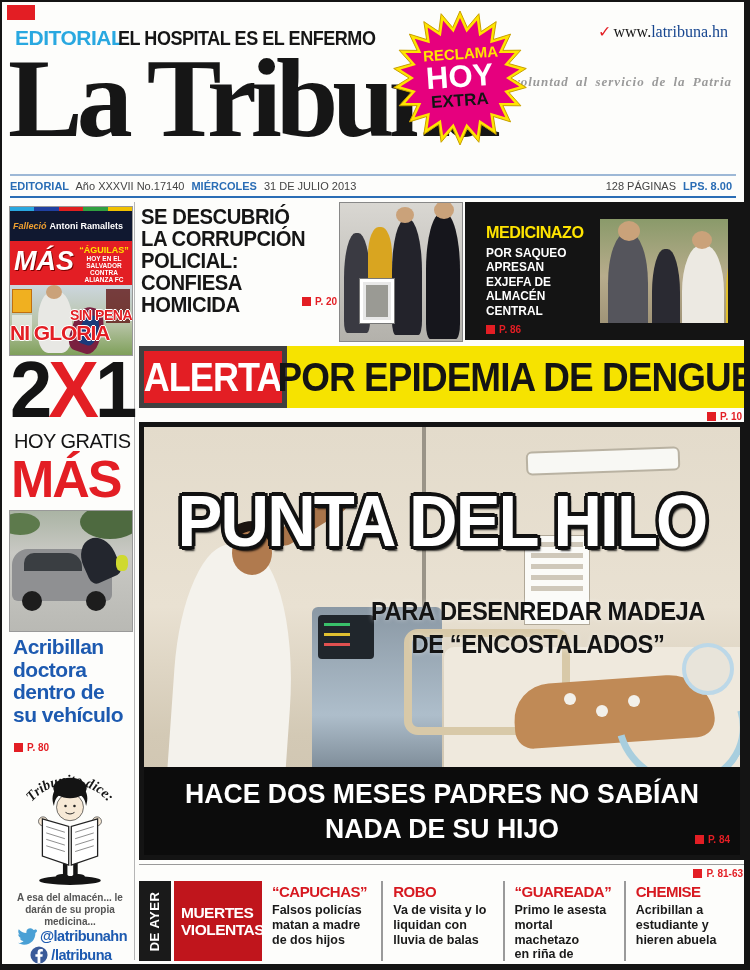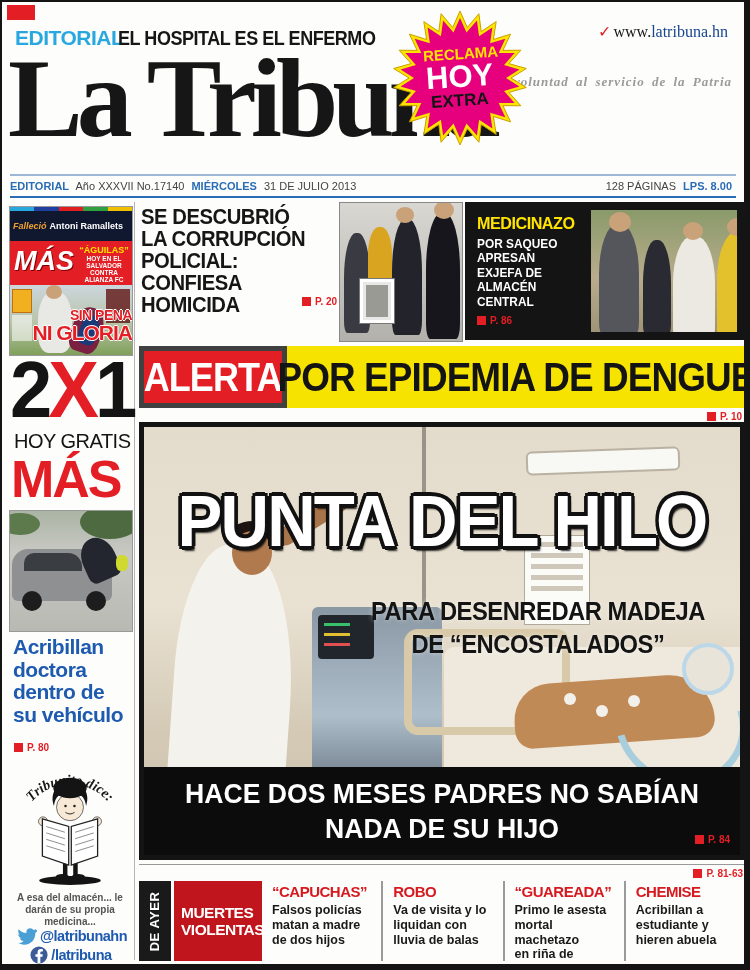--- a/index.html
+++ b/index.html
@@ -49,21 +49,21 @@
   .mc-photo{position:relative;height:70px;background:linear-gradient(180deg,#ccd6de 0%,#b8c4a8 55%,#7fa05a 100%);}
   .blob{position:absolute;border-radius:45% 45% 30% 30%;}
   .mc-p1{left:28px;top:6px;width:34px;height:62px;background:#e8e8e4;}
   .mc-p1h{left:36px;top:0px;width:16px;height:14px;background:#caa27a;border-radius:50%;}
   .mc-p2{left:62px;top:22px;width:30px;height:46px;background:#7a2040;transform:rotate(18deg);}
   .mc-p2b{left:70px;top:30px;width:18px;height:30px;background:#1a3a7a;transform:rotate(18deg);}
   .mc-ybox{left:2px;top:4px;width:18px;height:22px;background:#f0b020;border:1px solid #c07010;}
   .mc-ltxt{left:2px;top:30px;width:20px;height:26px;background:rgba(255,255,255,.55);}
   .mc-rtxt{right:2px;top:4px;width:24px;height:34px;background:rgba(90,10,10,.75);}
   .mc-h1{position:absolute;left:0;right:0;top:22px;text-align:right;color:#e31e24;font-size:14px;font-weight:bold;letter-spacing:-0.5px;text-shadow:-1px 0 #fff,1px 0 #fff,0 -1px #fff,0 1px #fff;}
-  .mc-h2{position:absolute;left:0;right:0;top:36px;text-align:right;color:#e31e24;font-size:21px;font-weight:bold;letter-spacing:-1px;text-shadow:-1px 0 #fff,1px 0 #fff,0 -1px #fff,0 1px #fff;}
+  .mc-h2{position:absolute;left:0;right:0;top:36px;text-align:left;color:#e31e24;font-size:21px;font-weight:bold;letter-spacing:-1px;text-shadow:-1px 0 #fff,1px 0 #fff,0 -1px #fff,0 1px #fff;}
   .mc-foot{height:9px;display:flex;gap:2px;background:#fff;}
   .mc-foot i{flex:1;background:#2a6db5;}
   .mc-foot i:last-child{background:#29a8e0;}
 
   
   .promo-2x1{left:8px;top:348px;font-size:76px;font-weight:bold;letter-spacing:-4px;line-height:1;color:#141414;transform:scaleY(1.05);transform-origin:top left;}
   .promo-2x1 .x{color:#e31e24;}
   .promo-sub{left:12px;top:428px;font-size:20px;font-weight:normal;color:#141414;letter-spacing:-0.5px;}
   .promo-mas{left:9px;top:447px;font-size:52px;font-weight:bold;color:#e31e24;letter-spacing:-2px;}
 
@@ -97,21 +97,21 @@
   .fig{position:absolute;border-radius:45% 45% 12% 12%;}
   .cf1{left:4px;top:30px;width:26px;height:100px;background:#3a3a42;}
   .cf2{left:28px;top:24px;width:24px;height:60px;background:#d9a520;}
   .cf3{left:52px;top:16px;width:30px;height:116px;background:#23232b;}
   .cf4{left:86px;top:10px;width:34px;height:126px;background:#16161c;}
   .cfh{border-radius:50%;background:#caa27a;}
   .cf-portrait{position:absolute;left:20px;top:76px;width:28px;height:38px;background:#e8e8e8;border:3px solid #fff;box-shadow:0 0 0 1px #777;}
   .cf-portrait i{position:absolute;inset:3px;background:#9a9a94;display:block;}
 
   
-  .medic{left:463px;top:200px;width:280px;height:138px;background:#141414;display:flex;padding:8px;box-sizing:border-box;}
+  .medic{left:463px;top:200px;width:280px;height:138px;background:#141414;display:flex;padding:17px;box-sizing:border-box;}
   .medic-text{width:112px;padding:4px 2px 0 4px;}
   .medic-kicker{color:#ffe400;font-size:17px;font-weight:bold;letter-spacing:-0.5px;transform:scaleX(.95);transform-origin:left top;}
   .medic-sub{color:#fff;font-size:12.5px;font-weight:bold;line-height:1.15;margin-top:3px;transform:scaleX(.95);transform-origin:left top;}
   .medic-page{margin-top:6px;}
   .medic-photo{position:relative;flex:1;background:linear-gradient(180deg,#8a9a6a 0%,#b8ac8c 55%,#a09478 100%);overflow:hidden;}
   .mf1{left:8px;top:14px;width:40px;height:112px;background:#55555c;}
   .mf2{left:52px;top:30px;width:28px;height:96px;background:#2a2a32;}
   .mf3{left:82px;top:26px;width:42px;height:104px;background:#ece9e2;}
   .mf4{left:126px;top:22px;width:42px;height:108px;background:#e3c12c;}
 

